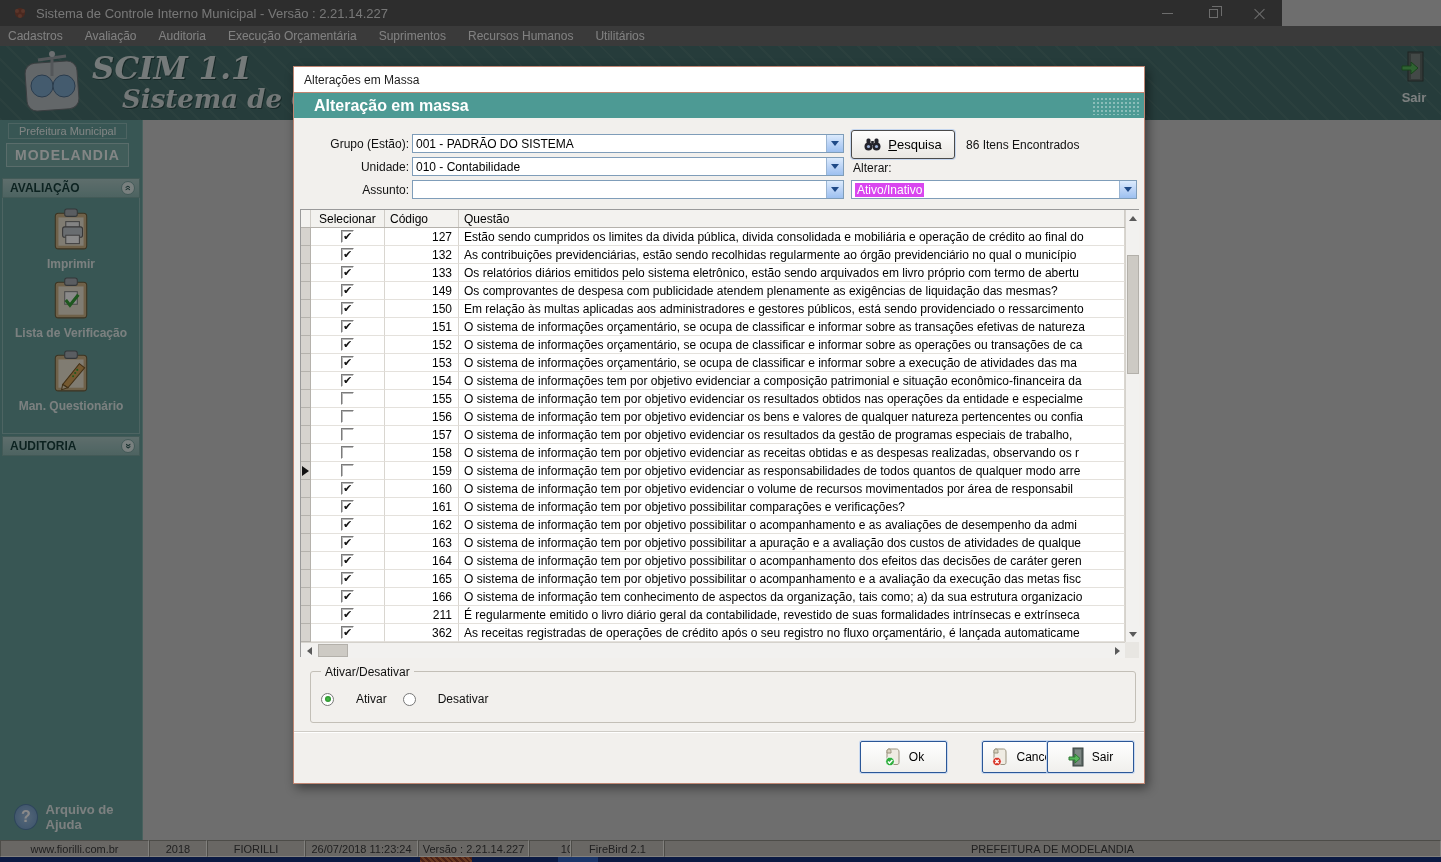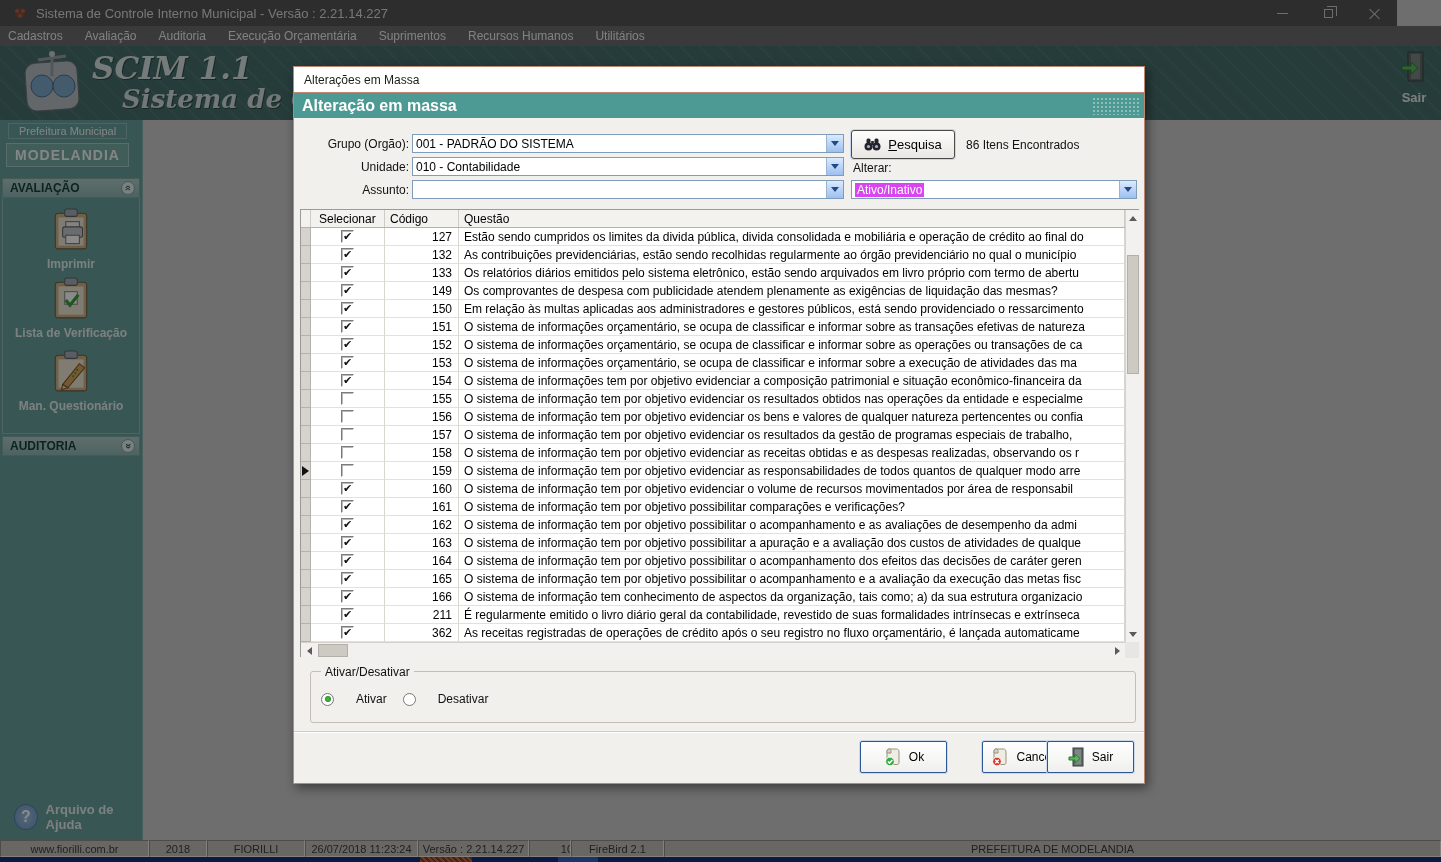--- a/index.html
+++ b/index.html
@@ -2,21 +2,21 @@
 <html><head>
 <meta charset="utf-8">
 <style>
   * { margin:0; padding:0; box-sizing:border-box; }
   html,body { width:1441px; height:862px; overflow:hidden; }
   body { font-family:"Liberation Sans", sans-serif; }
   .abs { position:absolute; }
   .screen { position:relative; width:1441px; height:862px; background:#cccccc; overflow:hidden; }
 
   
-  .titlebar { left:0; top:0; width:1397px; height:26px; background:#545454; color:#dcdcdc;
+  .titlebar { left:0; top:0; width:1282px; height:26px; background:#545454; color:#dcdcdc;
     display:flex; align-items:center; font-size:13px; }
   .app-icon { width:14px; height:14px; margin:0 9px 0 13px; display:inline-block; }
   .win-controls { margin-left:auto; display:flex; height:26px; }
   .win-btn { width:46px; height:26px; display:flex; align-items:center; justify-content:center; }
   .glyph-min { width:11px; height:1px; background:#c9c9c9; }
   .glyph-max { width:9px; height:9px; border:1px solid #c9c9c9; position:relative; }
   .glyph-max::before { content:''; position:absolute; left:2px; top:-4px; width:9px; height:9px;
     border:1px solid #c9c9c9; border-bottom:none; border-left:none; }
   .glyph-close { position:relative; width:11px; height:11px; }
   .glyph-close::before,.glyph-close::after { content:''; position:absolute; left:5px; top:-1px;
@@ -68,21 +68,21 @@
   .tseg2 { left:558px; top:0; width:40px; height:5px; background:#2f62c4; }
 
   .dim { left:0; top:0; width:1441px; height:862px; background:rgba(0,0,0,0.46); z-index:5; }
 
   
   .dialog { left:293px; top:66px; width:852px; height:718px; background:#f2f0ed;
     border:1px solid #bf8673; z-index:10; box-shadow:3px 4px 10px rgba(0,0,0,0.45); }
   .dlg-title { left:0; top:0; width:100%; height:25px; background:#ffffff; font-size:12px; color:#1c1c1c;
     display:flex; align-items:center; padding-left:10px; }
   .dlg-teal { left:0; top:25px; width:100%; height:26px; background:#4d9a94; border-top:1px solid #bf8673;
-    color:#ffffff; font-size:16px; font-weight:bold; display:flex; align-items:center; padding-left:8px; }
+    color:#ffffff; font-size:16px; font-weight:bold; display:flex; align-items:center; padding-left:20px; }
   .dlg-teal::after { content:''; position:absolute; right:4px; top:4px; width:48px; height:18px;
     background-image:radial-gradient(rgba(255,255,255,0.35) 1px, transparent 1px); background-size:4px 4px; }
 
   .fld-label { font-size:12px; color:#111; text-align:right; }
   .combo { height:19px; background:#ffffff; border:1px solid #7f9db9; display:flex; align-items:center; cursor:pointer; }
   .combo .val { flex:1; font-size:12px; color:#000; padding-left:3px; white-space:nowrap; overflow:hidden; }
   .combo .btn { width:17px; height:17px; background:linear-gradient(#dcebfd,#bcd4f6 50%,#9dc0f0);
     border-left:1px solid #9ab5d3; display:flex; align-items:center; justify-content:center; }
   .combo .btn::after { content:''; width:0; height:0; border-left:4px solid transparent;
     border-right:4px solid transparent; border-top:5px solid #1f4a87; }
@@ -275,21 +275,21 @@
   </div>
 
   <div class="dim abs"></div>
 
   <div class="dialog abs">
     <div class="dlg-title abs">Alterações em Massa</div>
     <div class="dlg-teal abs">
       <span>Alteração em massa</span>
     </div>
 
-    <span class="fld-label abs" style="left:3px; top:70px; width:112px;">Grupo (Orgão):</span>
+    <span class="fld-label abs" style="left:3px; top:70px; width:112px;">Grupo (Estão):</span>
     <div class="combo abs" style="left:118px; top:67px; width:432px;">
       <span class="val">001 - PADRÃO DO SISTEMA</span>
       <span class="btn"></span>
     </div>
 
     <div class="btn-pesquisa abs">
       <svg width="17" height="13" viewBox="0 0 17 13">
         <rect x="2.5" y="0.5" width="4" height="5" rx="1.5" fill="#23232b"></rect>
         <rect x="10.5" y="0.5" width="4" height="5" rx="1.5" fill="#23232b"></rect>
         <rect x="7.2" y="3" width="2.6" height="4" fill="#23232b"></rect>

